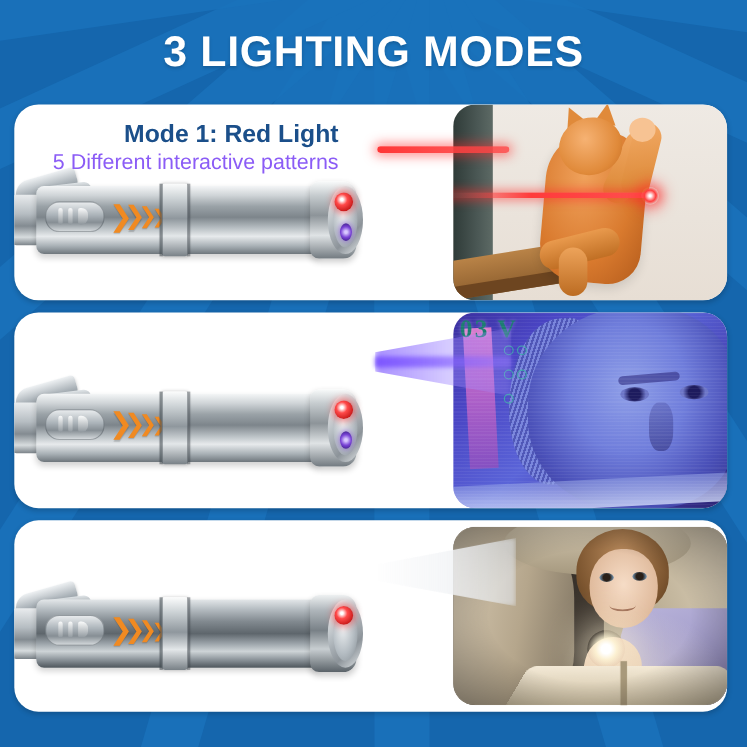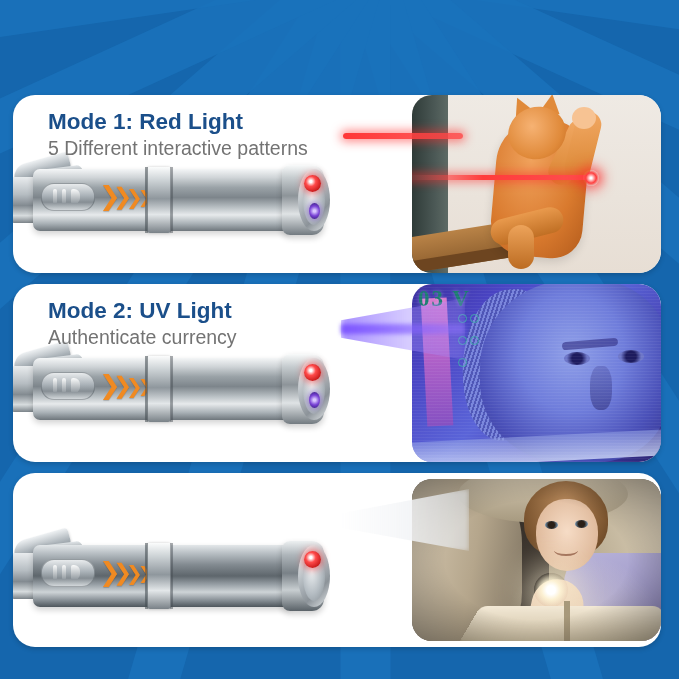--- a/index.html
+++ b/index.html
@@ -12,35 +12,35 @@
 
   
   .bg{position:absolute;inset:0;background:#1566ad;overflow:hidden;}
   .rays{position:absolute;left:50%;top:-6%;width:1700px;height:1700px;
         transform:translateX(-50%);}
   .ray{position:absolute;left:50%;top:0;width:50px;height:850px;
        background:#1a72bb;transform-origin:50% 0;opacity:.85;}
 
   
   .card{position:absolute;background:#ffffff;border-radius:22px;overflow:hidden;
-        box-shadow:0 2px 5px rgba(0,0,0,.18);}
+        box-shadow:0 2px 5px rgba(0,0,0,.18);text-align:right;}
   .card1{left:13px;top:95px;width:648px;height:178px;}
   .card2{left:13px;top:284px;width:648px;height:178px;}
   .card3{left:13px;top:473px;width:648px;height:174px;}
 
   
   .title{position:absolute;left:0;right:0;top:26px;text-align:center;
          color:#ffffff;font-size:39px;font-weight:bold;letter-spacing:.6px;
          text-shadow:0 2px 3px rgba(0,0,0,.18);}
 
   
   .txtwrap{position:absolute;left:35px;top:14px;z-index:6;}
   .mode-h{color:#1b4f8a;font-size:22.5px;font-weight:bold;line-height:1.18;
           white-space:nowrap;}
-  .mode-s{color:#737373;font-size:19.5px;line-height:1.2;margin-top:1px;
+  .mode-s{color:#8b5cf6;font-size:19.5px;line-height:1.2;margin-top:1px;
           white-space:nowrap;}
 
   
   .photo{position:absolute;border-radius:20px;overflow:hidden;}
   .p1{left:399px;top:0px;width:249px;height:178px;}
   .p2{left:399px;top:0px;width:249px;height:178px;}
   .p3{left:399px;top:6px;width:249px;height:162px;}
 
   
   .cat-scene{position:absolute;inset:0;background:
@@ -257,20 +257,21 @@
         <div class="ray" style="background: rgb(26, 114, 187); transform: rotate(-16.4deg);"></div>
         <div class="ray" style="background: rgb(26, 114, 187); transform: rotate(-0.04deg);"></div>
         <div class="ray" style="background: rgb(26, 114, 187); transform: rotate(16.32deg);"></div>
         <div class="ray" style="background: rgb(26, 114, 187); transform: rotate(32.68deg);"></div>
         <div class="ray" style="background: rgb(26, 114, 187); transform: rotate(49.04deg);"></div>
         <div class="ray" style="background: rgb(26, 114, 187); transform: rotate(65.4deg);"></div>
         <div class="ray" style="background: rgb(26, 114, 187); transform: rotate(81.76deg);"></div>
       </div>
   </div>
 
+  <div class="title">3 LIGHTING MODES</div>
 
   <div class="card card1">
 
     <div class="photo p1">
       <div class="cat-scene">
         <div class="cat-panel"></div>
         <div class="cat-floor"></div>
         <div class="cat-floor2"></div>
         <div class="cat-body"></div>
         <div class="cat-leg"></div>
@@ -333,24 +334,20 @@
         <div class="uv-mark" style="left:58px;top:30px;"></div>
         <div class="uv-mark" style="left:46px;top:52px;"></div>
         <div class="uv-mark" style="left:58px;top:52px;"></div>
         <div class="uv-mark" style="left:46px;top:74px;"></div>
         <div class="uv-03v">03 V</div>
         <div class="uv-bot"></div>
         <div class="uv-grain"></div>
       </div>
     </div>
 
-    <div class="txtwrap">
-      <div class="mode-h">Mode 2: UV Light</div>
-      <div class="mode-s">Authenticate currency</div>
-    </div>
 
     <div class="beam-uv"></div>
     <div class="beam-uv2"></div>
 
     <div class="fl fl2">
       <div class="fl-clip"></div>
       <div class="fl-clip2"></div>
       <div class="fl-tail"></div>
       <div class="fl-barrel"></div>
       <div class="fl-btn">

